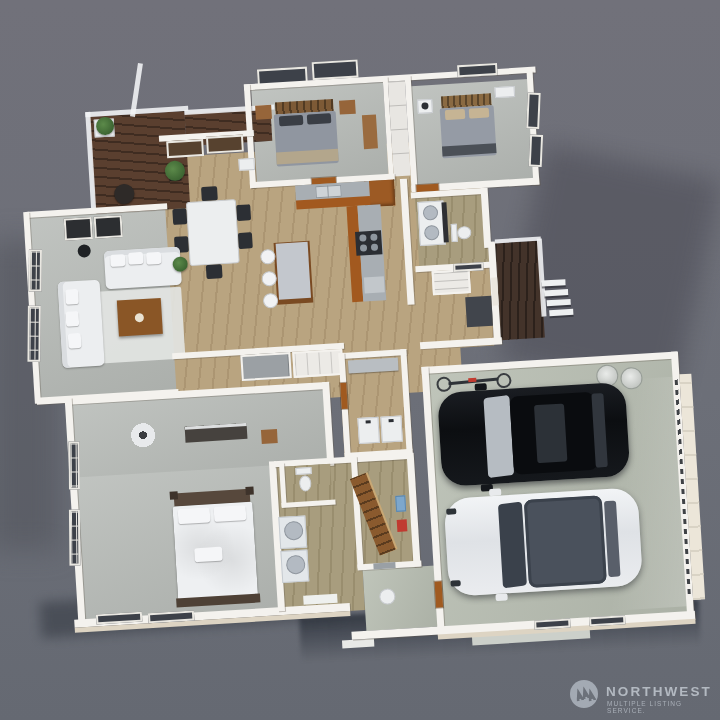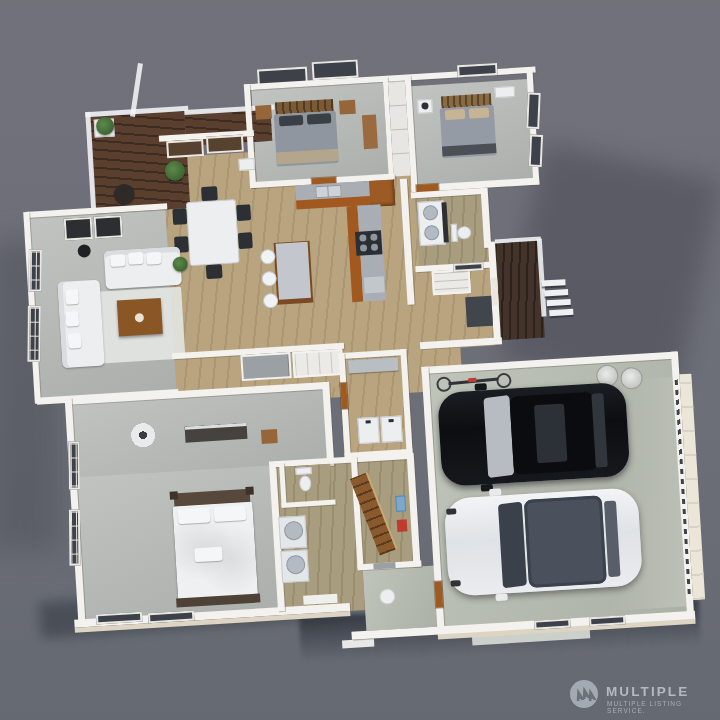--- a/index.html
+++ b/index.html
@@ -290,17 +290,17 @@
     <div class="dark" style="left:414px;top:540px;width:10px;height:6px;background:#2e3338;border-radius:2px;"></div>
     <div class="abs" style="left:458px;top:451px;width:12px;height:7px;background:#e8eaec;border-radius:2px;"></div>
     <div class="abs" style="left:458px;top:556px;width:12px;height:7px;background:#e8eaec;border-radius:2px;"></div>
   </div>
 
   <div>
     <div class="abs" style="left:570px;top:680px;width:28px;height:28px;border-radius:50%;background:rgba(174,181,190,.85);"></div>
     <div class="tree" style="left:575px;top:688px;"></div>
     <div class="tree" style="left:581px;top:686px;"></div>
     <div class="tree" style="left:587px;top:688px;"></div>
-    <div id="wm-brand">MULTIPLE</div>
+    <div id="wm-brand">NORTHWEST</div>
     <div id="wm-tag">MULTIPLE LISTING SERVICE.</div>
   </div>
 
 </div>
 
 </body></html>

